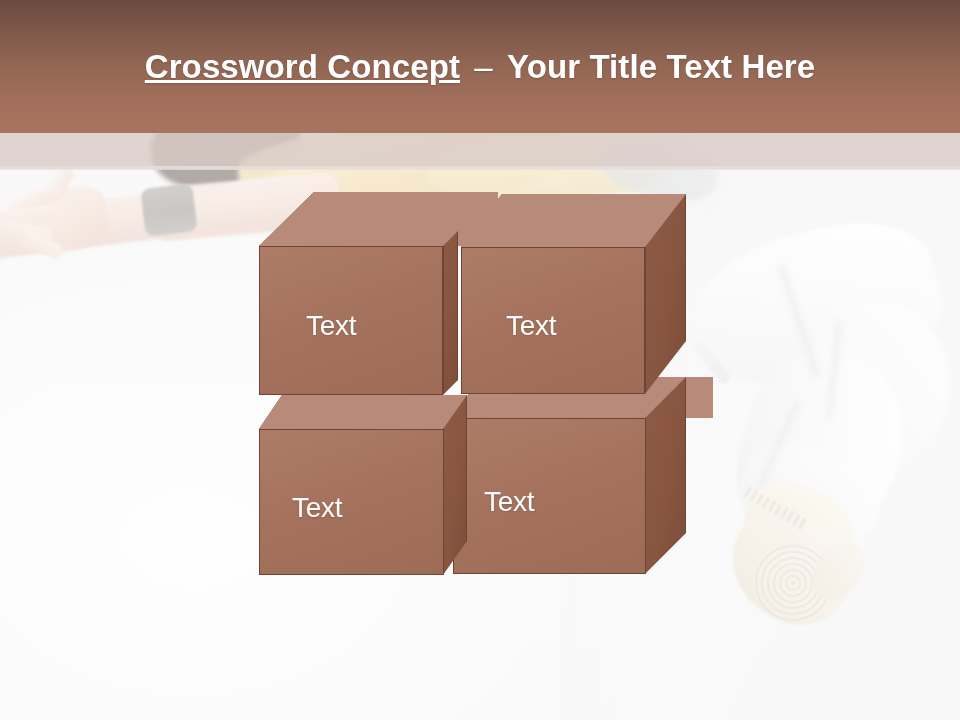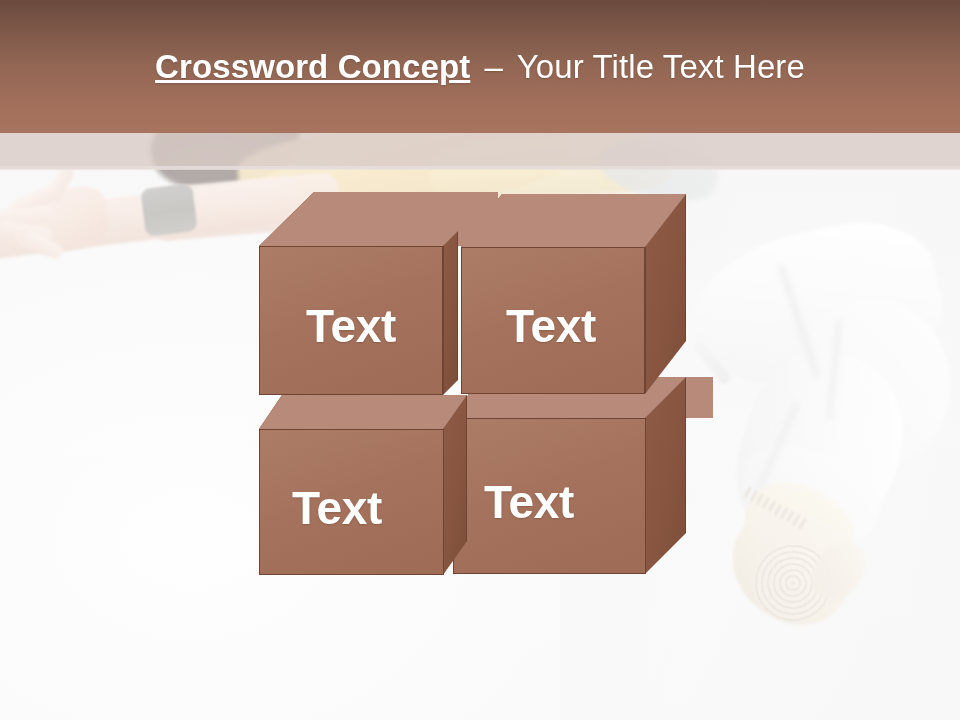--- a/index.html
+++ b/index.html
@@ -271,21 +271,21 @@
     text-align:center;
     color:#ffffff;
     font-size:33px;
     line-height:40px;
     letter-spacing:.1px;
     white-space:nowrap;
     text-shadow:0 1px 2px rgba(0,0,0,.18);
   }
   .title-bold   { font-weight:700;text-decoration:underline; }
   .title-dash   { font-weight:400; padding:0 5px; }
-  .title-normal { font-weight:400;text-align:right; }
+  .title-normal { font-weight:700;text-align:right; }
 
   
   .sub-band {
     position:absolute; left:0; top:133px; width:960px; height:36px;
     background:rgba(216,202,198,.80);
     z-index:5;
   }
   .sub-band-edge {
     position:absolute; left:0; top:166px; width:960px; height:4px;
     background:rgba(232,224,222,.75);
@@ -309,22 +309,22 @@
   .cube .top {
     background:linear-gradient(180deg,#c3998a 0%,#b78a7a 60%,#ae8171 100%);
     border:1.4px solid #6f4434;
   }
   .cube .side {
     background:linear-gradient(100deg,#8d5b46 0%,#875540 55%,#7e4e3a 100%);
     border:1.4px solid #6f4434;
   }
   .box-label {
     color:#ffffff;
-    font-size:46px;
-    font-weight:700;
+    font-size:28px;
+    font-weight:400;
     letter-spacing:-.3px;
     line-height:1;
     text-shadow:0 1px 2px rgba(80,45,30,.28);
     margin-top:11px;
   }
 </style>
 </head>
 <body>
 
 <div id="slide">

